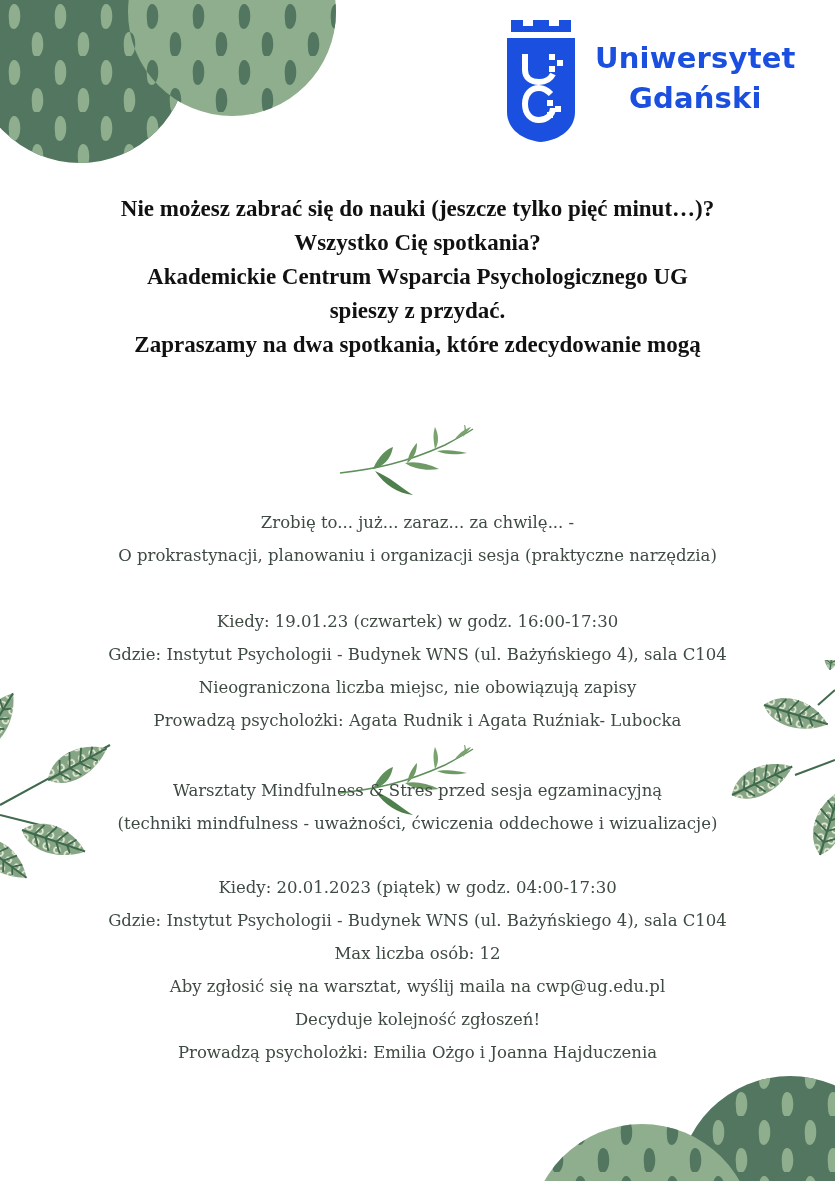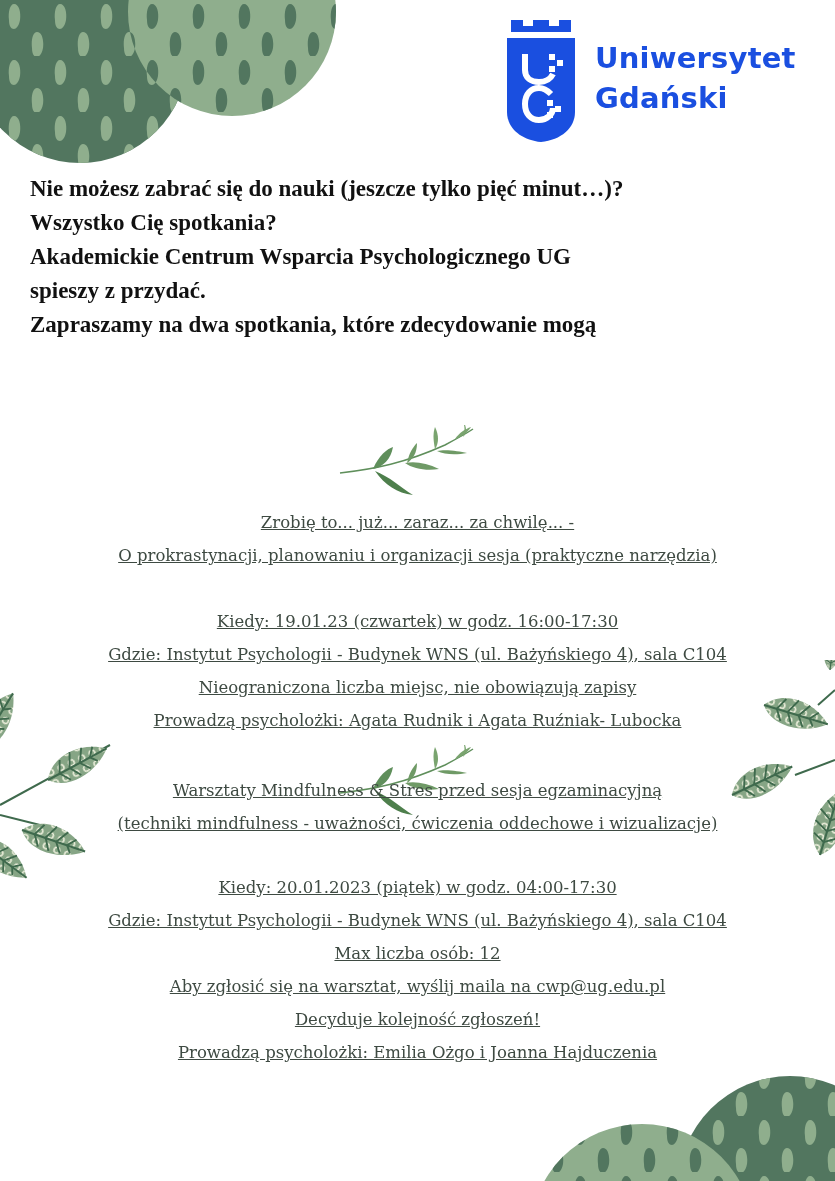--- a/index.html
+++ b/index.html
@@ -2,38 +2,39 @@
 <html><head>
   <meta charset="utf-8">
   <style>
     html, body { margin: 0; padding: 0; }
     body {
       width: 835px; height: 1181px; position: relative; overflow: hidden;
       background: #ffffff;
     }
     .deco { position: absolute; }
     .logo {
-      position: absolute; left: 505px; top: 20px; width: 310px; height: 125px;
+      position: absolute; left: 505px; top: 20px; width: 310px; height: 125px; text-align: center;
     }
     .logo-text {
       position: absolute; left: 90px; top: 18px;
       font-family: "DejaVu Sans", sans-serif; font-weight: bold;
       color: #1a4fe0; font-size: 29px; line-height: 40px; letter-spacing: 0.2px;
     }
     .logo-text div { white-space: nowrap; }
     .intro {
-      position: absolute; left: 30px; top: 172px; width: 775px;
+      position: absolute; left: 30px; top: 192px; width: 775px;
+      text-align: center;
       font-family: "Liberation Serif", serif; font-weight: bold;
       color: #111111; font-size: 23px; line-height: 34px;
     }
     .intro div { white-space: nowrap; }
     .section {
       position: absolute; left: 20px; width: 795px; text-align: center;
       font-family: "DejaVu Serif", serif; color: #3e4a42;
-      font-size: 16.5px; line-height: 33px; text-decoration: underline;
+      font-size: 16.5px; line-height: 33px;
     }
     .section div { white-space: nowrap; }
     .gap { height: 33px; }
     .sprig { position: absolute; }
   </style>
 </head>
 <body>
 
 <svg width="0" height="0" style="position:absolute">
   <defs>

